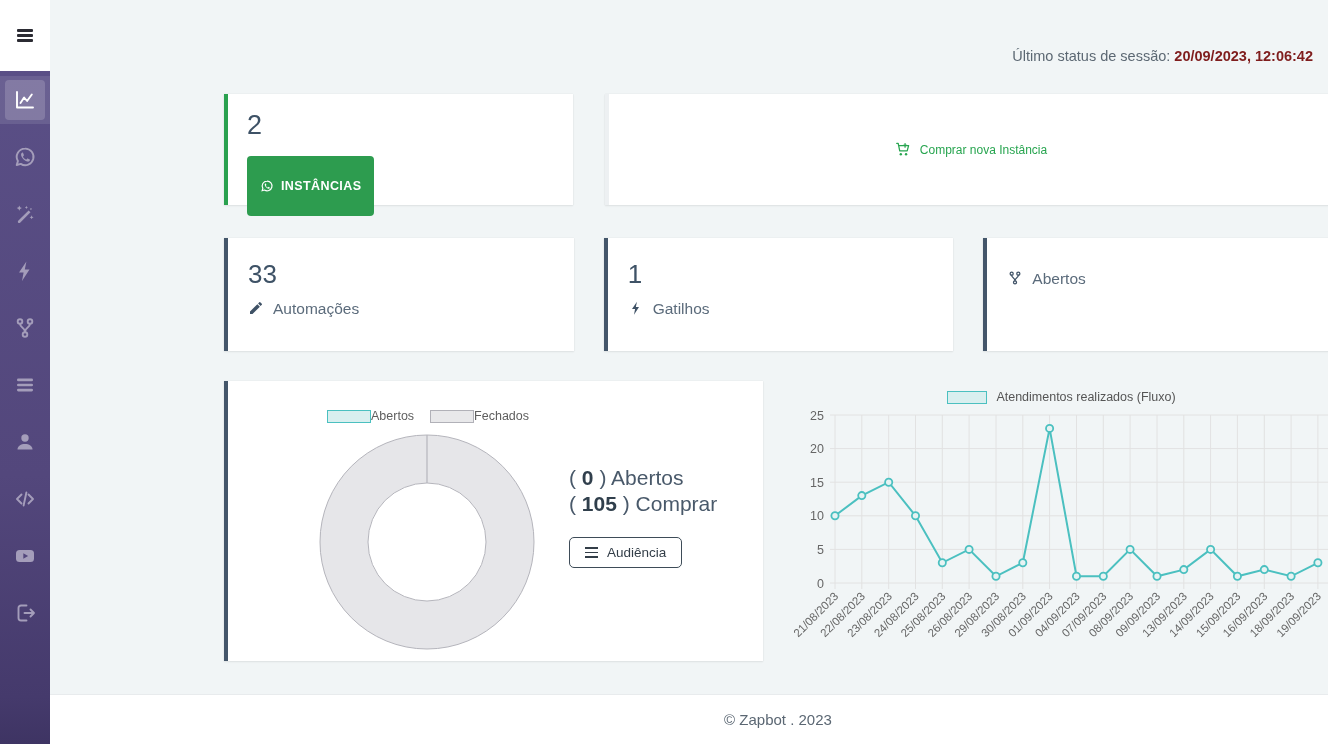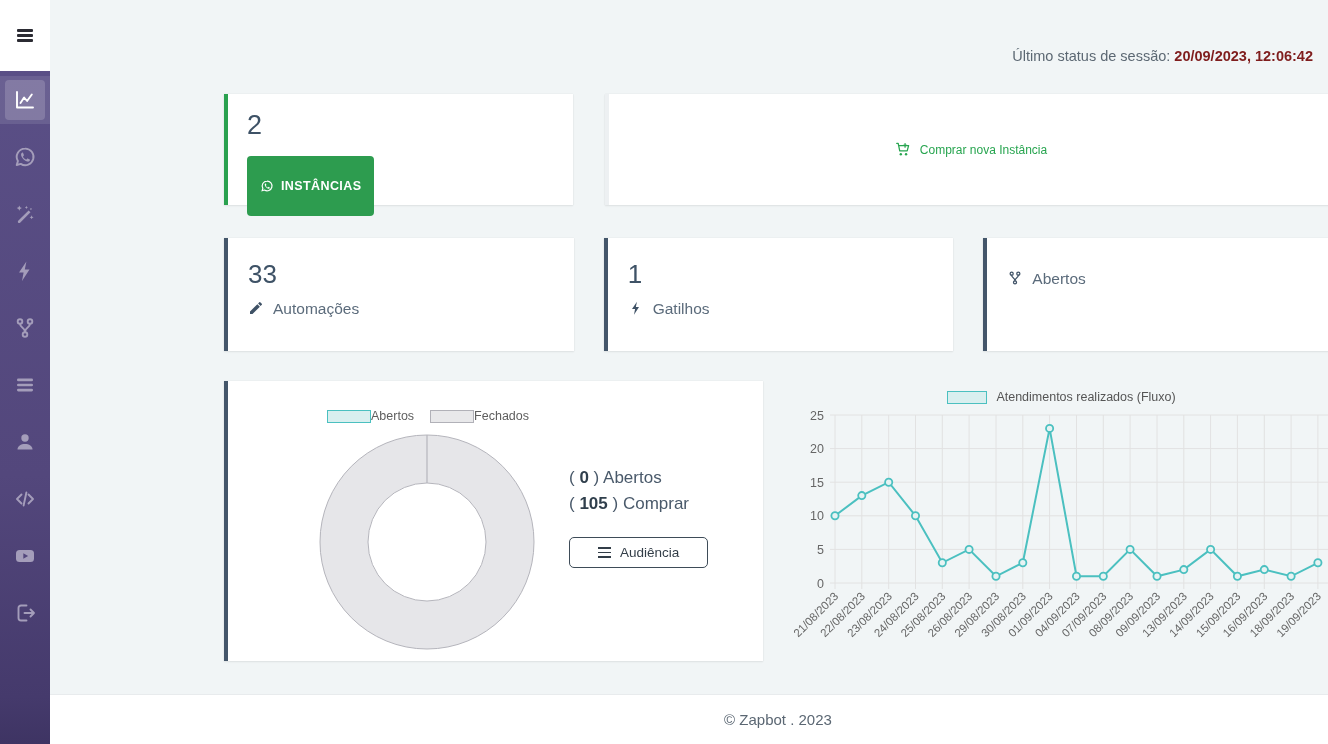--- a/index.html
+++ b/index.html
@@ -52,24 +52,24 @@
   
   .row3 { display:grid; grid-template-columns:539px 1fr; gap:27px; margin-bottom:33px; height:280px; }
   .donut-card { border-left:4px solid #44566a; position:relative; height:280px; }
   .donut-legend { position:absolute; left:0; top:28px; width:400px; display:flex; justify-content:center; gap:16px; }
   .legend-item { display:flex; align-items:center; font-size:12.5px; color:#5e5e5e; cursor:pointer; }
   .swatch { width:44px; height:13px; display:inline-block; }
   .swatch-open { background:#d9efef; border:1.5px solid #4bc0c0; }
   .swatch-closed { background:#e8e8ea; border:1.5px solid #b1b1b8; }
   .donut-svg { position:absolute; left:91px; top:53px; }
   .audience-block { position:absolute; left:341px; top:84px; }
-  .aud-line { font-size:17px; color:#49596a; line-height:26px; white-space:nowrap; }
+  .aud-line { font-size:21px; color:#49596a; line-height:26px; white-space:nowrap; }
   .aud-line b { color:#303f4c; }
   .btn-audience { margin-top:20px; display:inline-flex; align-items:center; gap:9px; background:#fff; border:1.5px solid #3e4c58;
-    border-radius:5px; padding:7px 28px; font-size:13.5px; color:#333e48; font-family:"Liberation Sans",sans-serif; cursor:pointer; }
+    border-radius:5px; padding:7px 15px; font-size:13.5px; color:#333e48; font-family:"Liberation Sans",sans-serif; cursor:pointer; }
   .aud-bars span { display:block; width:13px; height:1.8px; background:#333e48; margin:2.4px 0; }
   
   .line-chart-wrap { position:relative; }
   .line-legend { margin-top:9px; display:flex; justify-content:center; align-items:center; gap:9px; font-size:12.5px; color:#555; cursor:pointer; }
   .line-legend .swatch { width:40px; height:13px; }
   #line-svg { display:block; margin-top:3px; overflow:visible; }
   
   .footer { height:50px; background:#fff; border-top:1px solid #e8ebed; display:flex; align-items:center; justify-content:center;
     font-size:15px; color:#5b6773; }
 </style>

